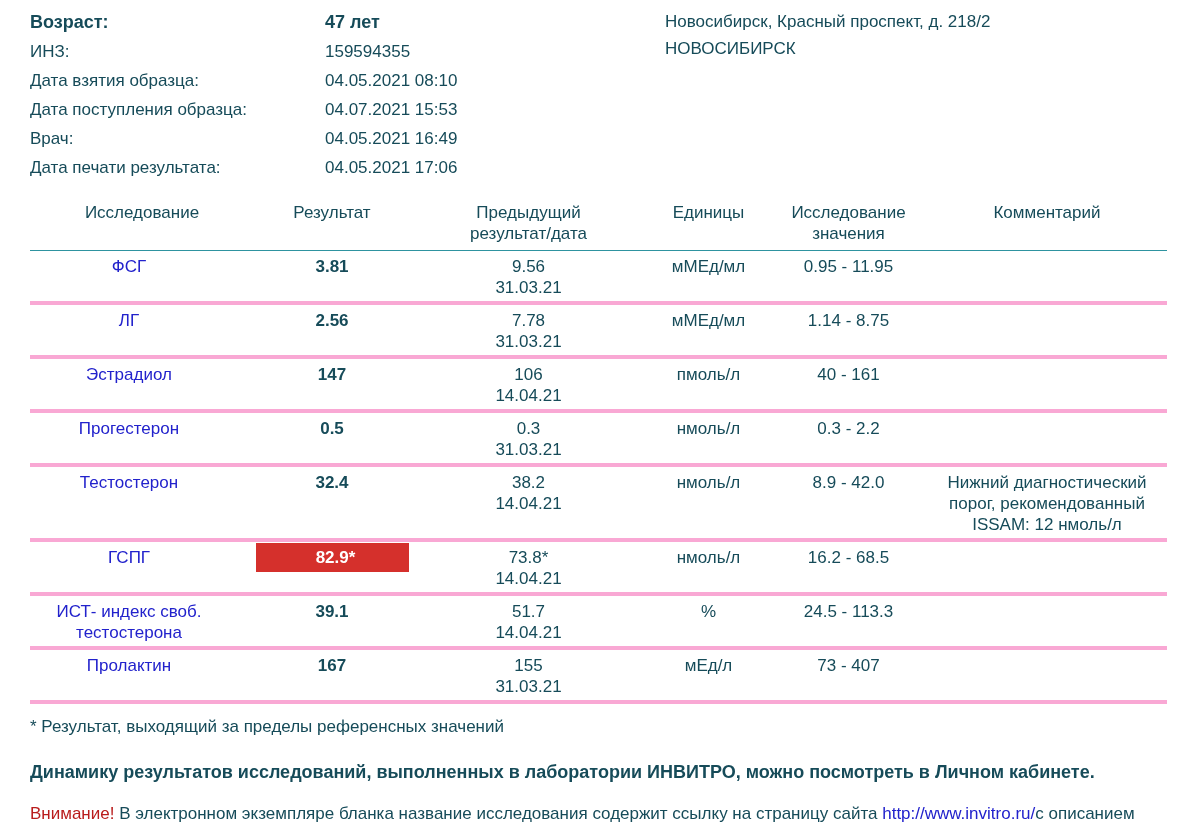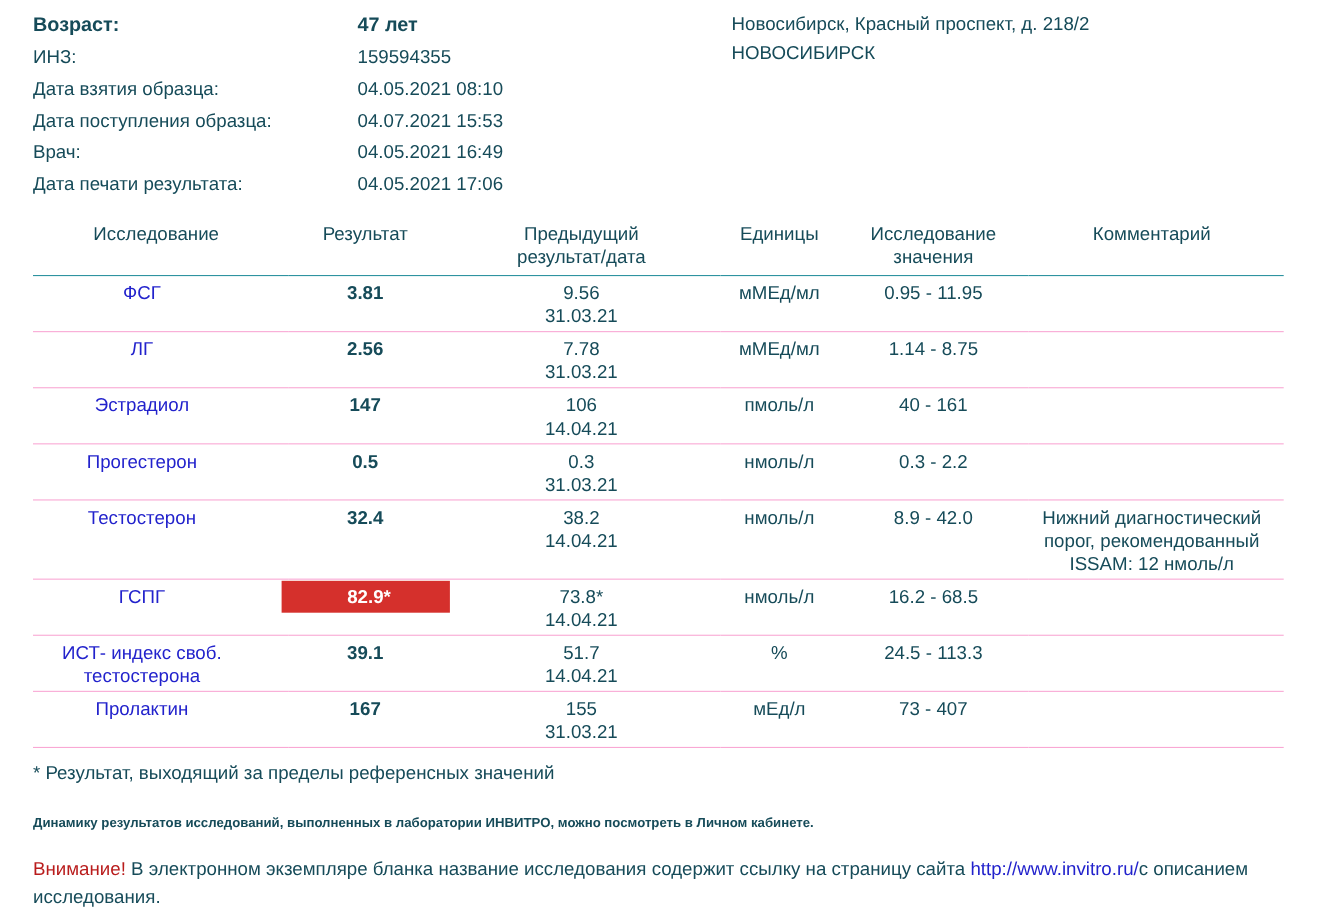--- a/index.html
+++ b/index.html
@@ -27,32 +27,32 @@
   }
   col.c1 { width:232px; } col.c2 { width:148px; } col.c3 { width:245px; }
   col.c4 { width:115px; } col.c5 { width:165px; } col.c6 { width:232px; }
   th, td {
     text-align:center; vertical-align:top;
     font-weight:normal;
     padding:5px 8px 3px 0;
     line-height:21px;
   }
   thead th { border-bottom:1px solid #2e93a0; padding-bottom:6px; }
-  tbody tr { border-bottom:1px solid #f9a8d4; }
+  tbody tr { border-bottom:4px solid #f9a8d4; }
   td.name-cell { color:#2222cc; padding-right:34px; cursor:pointer; }
   .result-value { font-weight:bold; }
   .result-value.flagged {
     display:inline-block; width:153px;
     background:#d5302c; color:#ffffff;
     padding:4px 0 4px 6px; margin:-4px 0 -4px -6px;
   }
   
   .footnote { margin:12px 0 0 30px; line-height:22px; }
   .dynamics-note {
-    margin:22px 30px 0 30px; font-weight:bold; font-size:12px; line-height:25px;
+    margin:22px 30px 0 30px; font-weight:bold; font-size:18px; line-height:25px;
   }
   .attention { margin:16px 30px 0 30px; line-height:26px; }
   .attention-label { color:#b91c1c; }
   .link { color:#2222cc; text-decoration:none; cursor:pointer; }
 </style>
 </head>
 <body>
 
 <div class="patient-block">
   <div class="patient-row bold">

